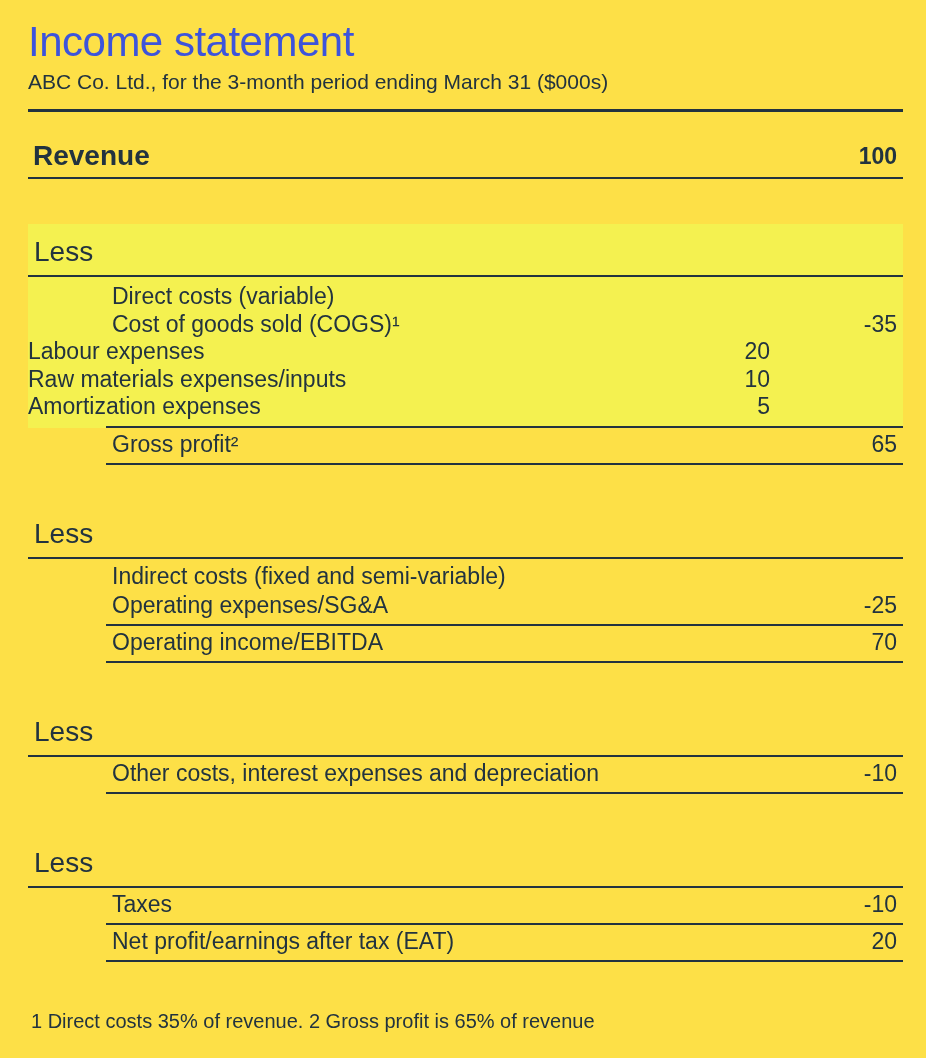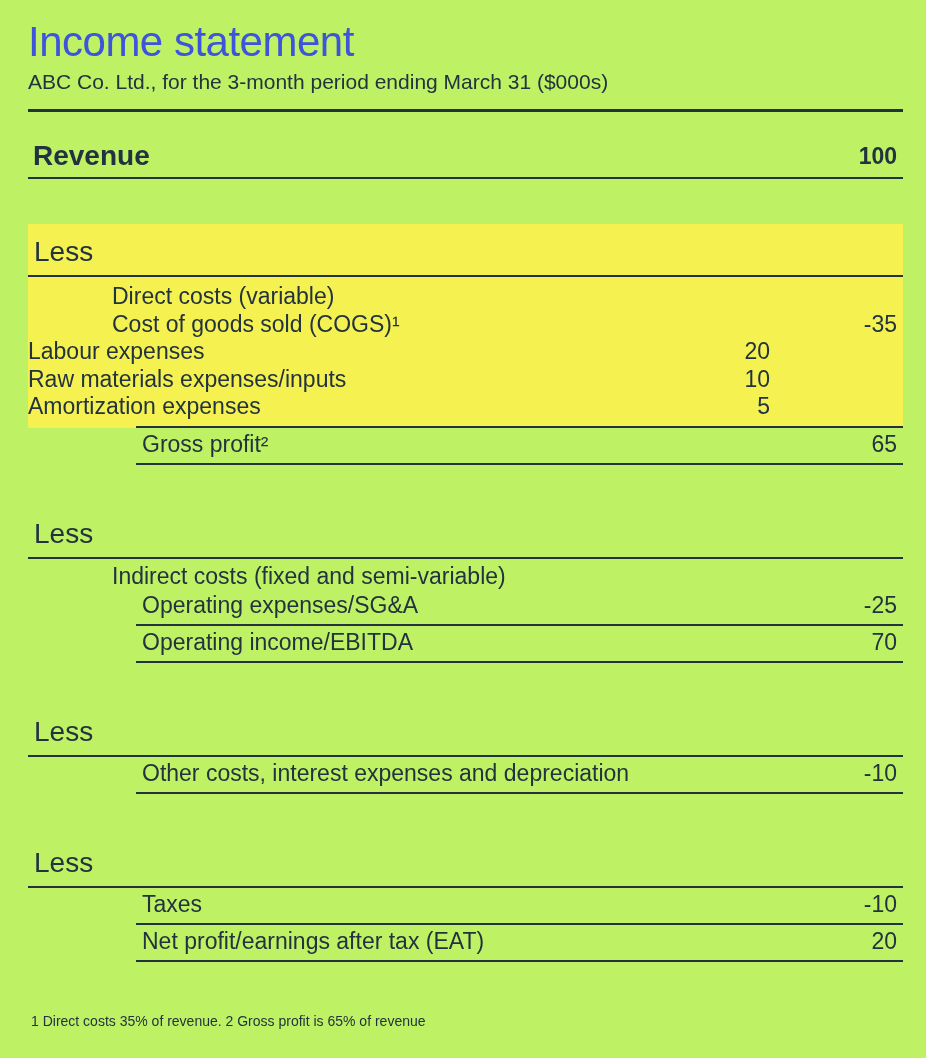--- a/index.html
+++ b/index.html
@@ -4,21 +4,21 @@
 <style>
   :root{
     --ink:#22333F;
     --accent:#3D54DB;
     --hl:#F4F150;
   }
   html,body{margin:0;padding:0;background:#ffffff;}
   .page{
     position:relative;
     width:926px;height:1058px;
-    background:#bef264;
+    background:#fde047;
     color:var(--ink);
     font-family:"Liberation Sans","DejaVu Sans",sans-serif;
     overflow:hidden;
   }
   .content{margin-left:28px;width:875px;}
 
   .title{
     font-size:42px;font-weight:400;letter-spacing:-0.5px;
     margin:0;padding-top:20px;line-height:44px;
     color:var(--accent);
@@ -50,30 +50,29 @@
   .ind1{padding-left:84px;}
   .ind2{}
   .mid{width:50px;text-align:right;}
   .rcol{width:133px;text-align:right;padding-right:6px;box-sizing:border-box;}
 
   .rows-indent{margin-left:78px;font-size:23px;}
   .brow{
     display:flex;align-items:baseline;
     padding:4px 0 6px 6px;line-height:25px;
     border-bottom:2px solid var(--ink);
-    margin-left:30px;
   }
   .brow .label{flex:1;}
   .brow.topline{border-top:2px solid var(--ink);}
   .nrow{display:flex;align-items:baseline;padding:5px 0 0 6px;line-height:25px;}
   .nrow .label{flex:1;}
 
   .footnote{
     position:absolute;left:31px;bottom:28px;
-    font-size:14px;line-height:18px;
+    font-size:20px;line-height:18px;
   }
 </style>
 </head>
 <body>
 
 <div class="page">
   <div class="content">
 
     <h1 class="title">Income statement</h1>
     <p class="subtitle">ABC Co. Ltd., for the 3-month period ending March 31 ($000s)</p>

